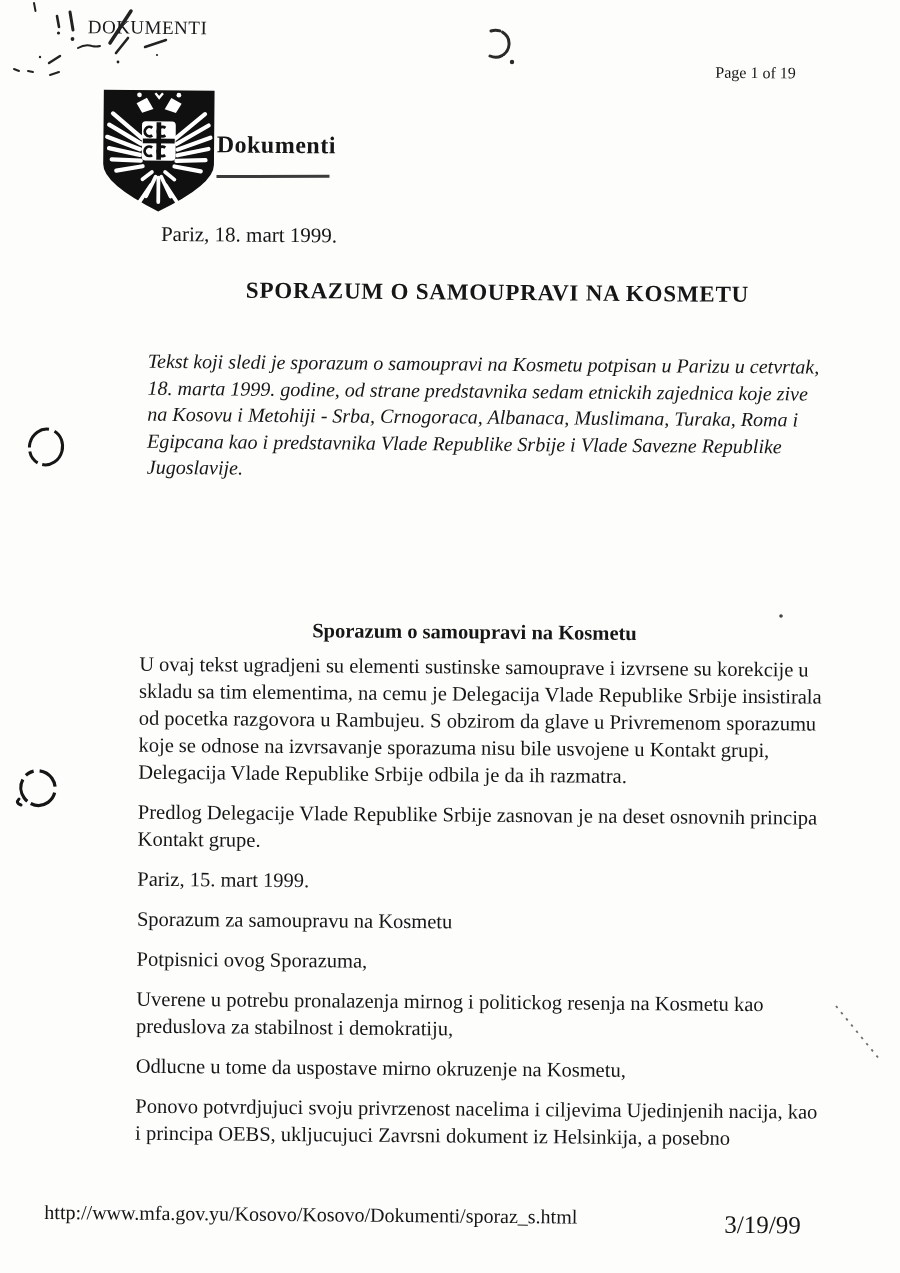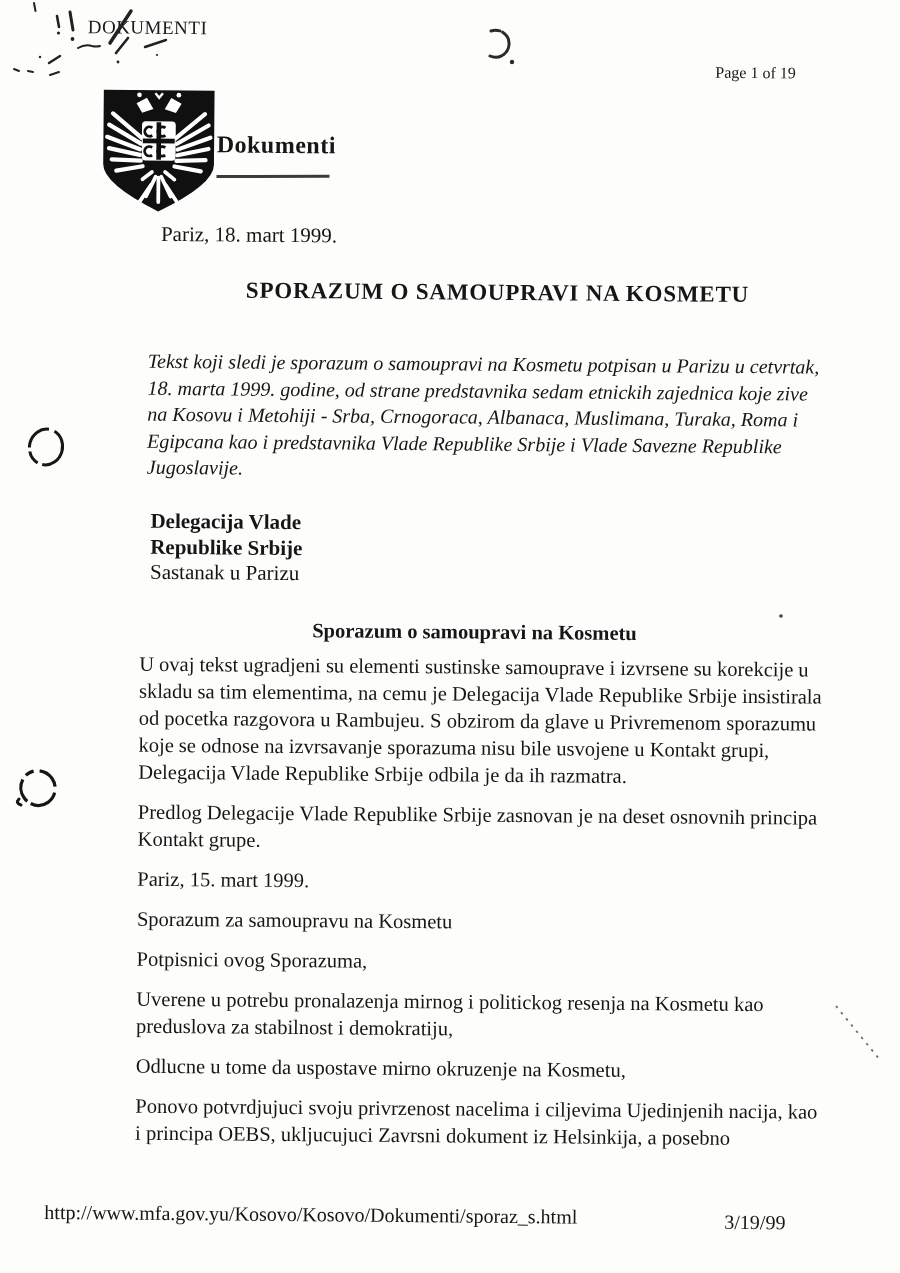--- a/index.html
+++ b/index.html
@@ -41,21 +41,21 @@
 
   .section-heading{
     left:150px;top:617px;width:660px;text-align:center;
     font-size:20.5px;font-weight:bold;
   }
 
   .bodyflow{left:145px;top:650px;width:692px;font-size:20.5px;line-height:27px;}
   .bodyflow p{margin:0 0 13px 0;}
 
   .ftr-url{left:55px;top:1201px;font-size:20px;}
-  .ftr-date{left:735px;top:1205px;font-size:20px;}
+  .ftr-date{left:735px;top:1205px;font-size:25px;}
 
   svg.overlay{position:absolute;inset:0;pointer-events:none;}
 </style>
 </head>
 <body>
 
 <div class="page">
 
   <div class="skew">
 
@@ -112,25 +112,20 @@
 
     <div class="abs logo-word">Dokumenti</div>
     <div class="abs logo-rule"></div>
 
     <div class="abs dateline">Pariz, 18. mart 1999.</div>
 
     <h1 class="abs doc-title" style="margin:0">SPORAZUM O SAMOUPRAVI NA KOSMETU</h1>
 
     <p class="abs intro" style="margin:0">Tekst koji sledi je sporazum o samoupravi na Kosmetu potpisan u Parizu u cetvrtak, 18. marta 1999. godine, od strane predstavnika sedam etnickih zajednica koje zive na Kosovu i Metohiji - Srba, Crnogoraca, Albanaca, Muslimana, Turaka, Roma i Egipcana kao i predstavnika Vlade Republike Srbije i Vlade Savezne Republike Jugoslavije.</p>
 
-    <div class="abs delegation">
-      <div class="b">Delegacija Vlade</div>
-      <div class="b">Republike Srbije</div>
-      <div>Sastanak u Parizu</div>
-    </div>
 
     <h2 class="abs section-heading" style="margin:0">Sporazum o samoupravi na Kosmetu</h2>
 
     <div class="abs bodyflow">
       <p>U ovaj tekst ugradjeni su elementi sustinske samouprave i izvrsene su korekcije u skladu sa tim elementima, na cemu je Delegacija Vlade Republike Srbije insistirala od pocetka razgovora u Rambujeu. S obzirom da glave u Privremenom sporazumu koje se odnose na izvrsavanje sporazuma nisu bile usvojene u Kontakt grupi, Delegacija Vlade Republike Srbije odbila je da ih razmatra.</p>
       <p>Predlog Delegacije Vlade Republike Srbije zasnovan je na deset osnovnih principa Kontakt grupe.</p>
       <p>Pariz, 15. mart 1999.</p>
       <p>Sporazum za samoupravu na Kosmetu</p>
       <p>Potpisnici ovog Sporazuma,</p>
       <p>Uverene u potrebu pronalazenja mirnog i politickog resenja na Kosmetu kao preduslova za stabilnost i demokratiju,</p>

